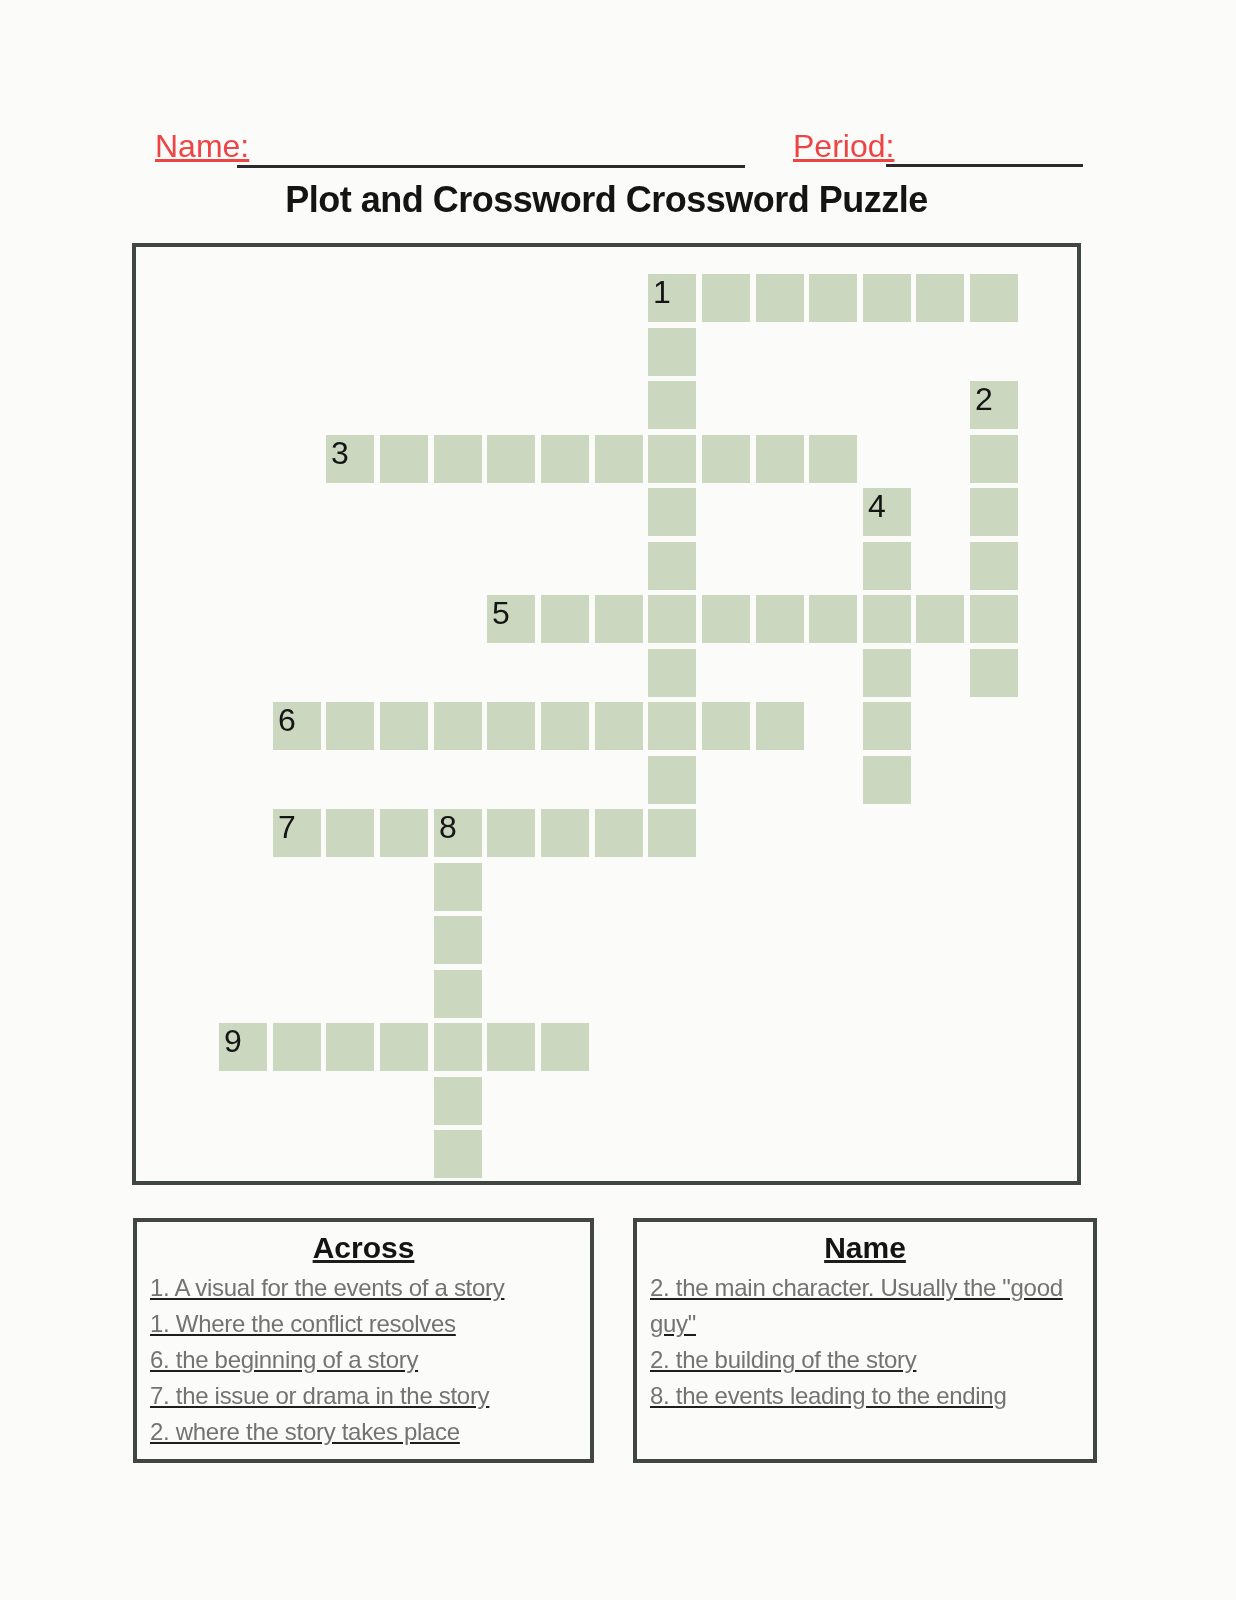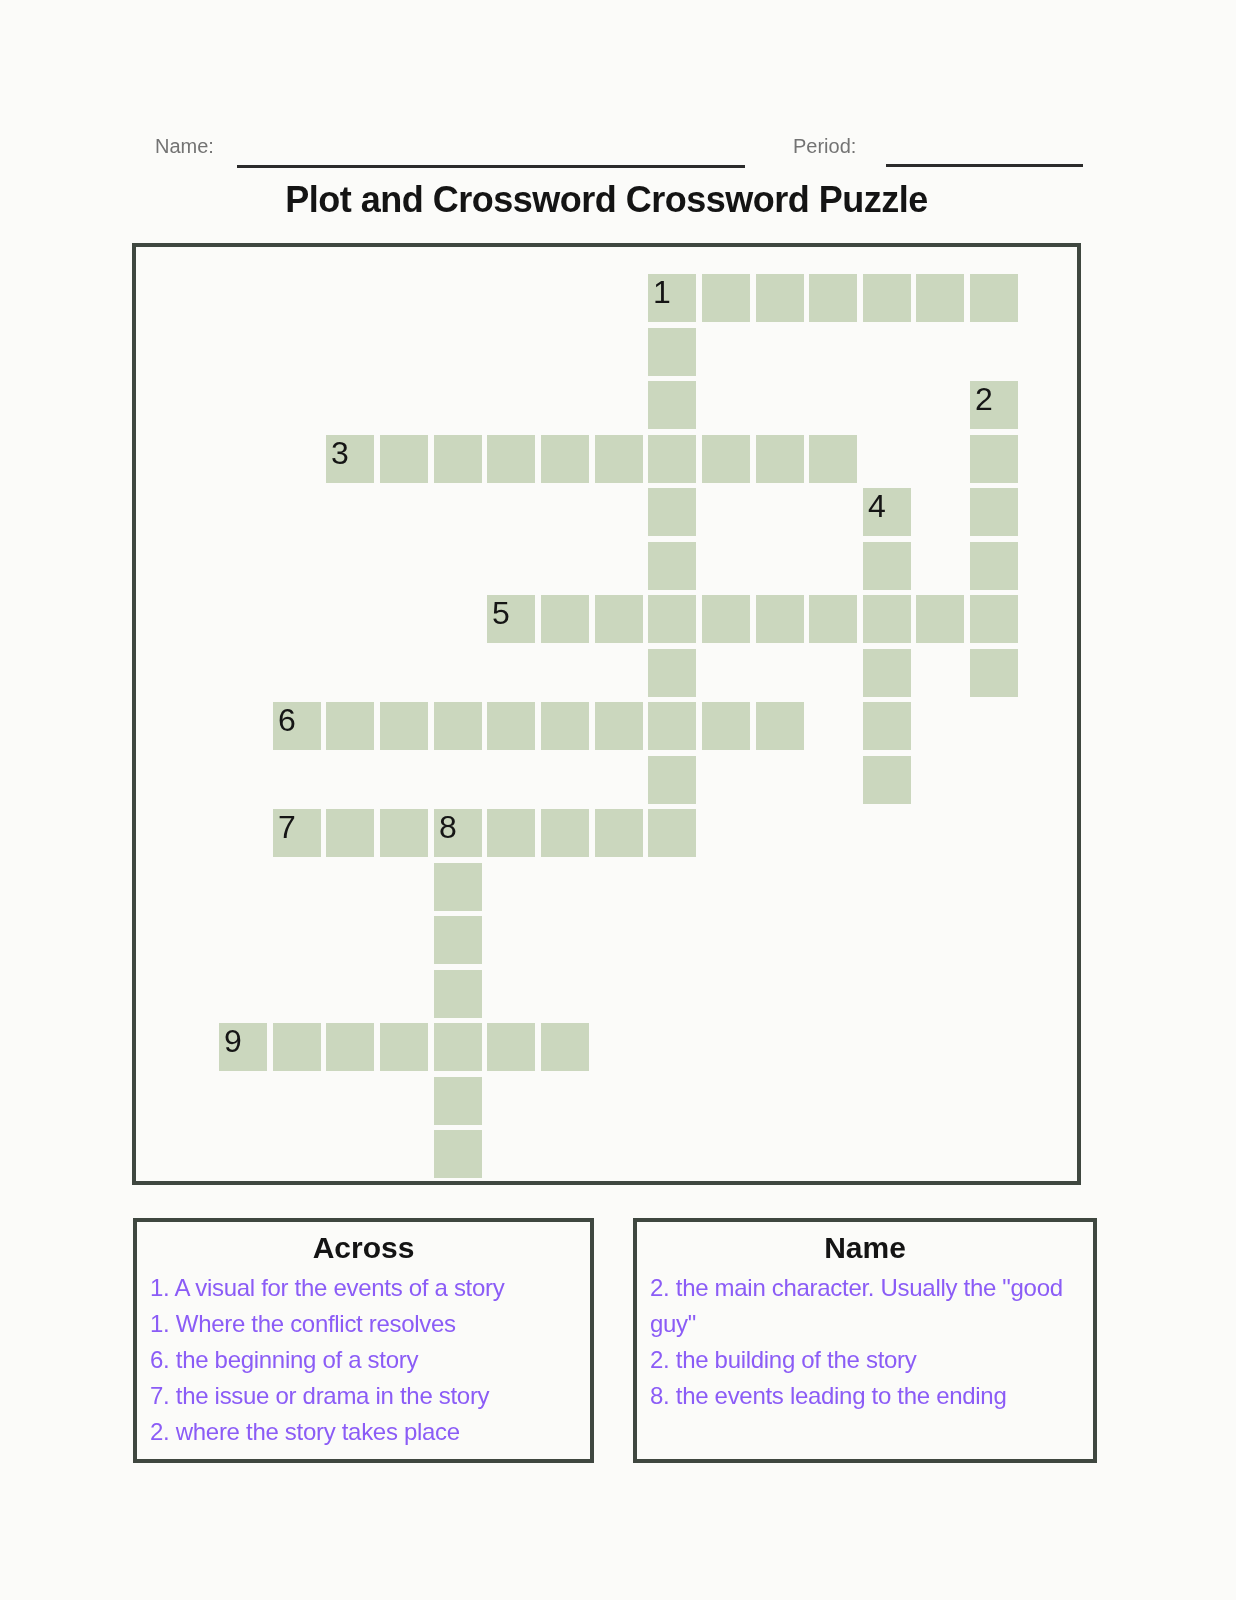--- a/index.html
+++ b/index.html
@@ -8,21 +8,21 @@
     background:#fbfbf9;
     font-family:"Liberation Sans", sans-serif;
     color:#1d1d1d;
     -webkit-font-smoothing:antialiased;
   }
   .sheet{position:relative;width:1236px;height:1600px;overflow:hidden;}
 
   
   .field-label{
     position:absolute;
-    font-size:20px;line-height:27px;color:#737373;
+    font-size:32px;line-height:27px;color:#ef4444;text-decoration:underline;
   }
   .name-label{left:155px;top:133px;}
   .period-label{left:793px;top:133px;}
   .write-line{
     position:absolute;height:0;border-bottom:3px solid #2b2b2b;
   }
   .name-line{left:237px;top:165px;width:508px;}
   .period-line{left:886px;top:164px;width:197px;}
   .page-title{
     position:absolute;left:132px;top:179px;width:949px;
@@ -42,31 +42,32 @@
   .cell .num{
     position:absolute;left:5px;top:1px;
     font-size:32px;line-height:34px;font-weight:400;color:#151515;
   }
 
   
   .clue-box{
     position:absolute;top:1218px;height:245px;
     border:4px solid #3f4740;box-sizing:border-box;
     background:transparent;
+    text-decoration:underline;
   }
   .across-box{left:133px;width:461px;}
   .down-box{left:633px;width:464px;}
   .clue-title{
     margin:6px 0 0 0;text-align:center;
     font-size:30px;line-height:40px;font-weight:bold;color:#141414;
   }
   .clue-list{
     list-style:none;
     margin:2px 0 0 0;padding:0 24px 0 13px;
-    font-size:24px;line-height:36px;letter-spacing:-0.3px;color:#8b5cf6;
+    font-size:24px;line-height:36px;letter-spacing:-0.3px;color:#737373;
   }
   .across-box .clue-list{padding-right:2px;}
 </style>
 </head>
 <body>
 
 <div class="sheet">
 
   <span class="field-label name-label">Name:</span>
   <div class="write-line name-line"></div>

